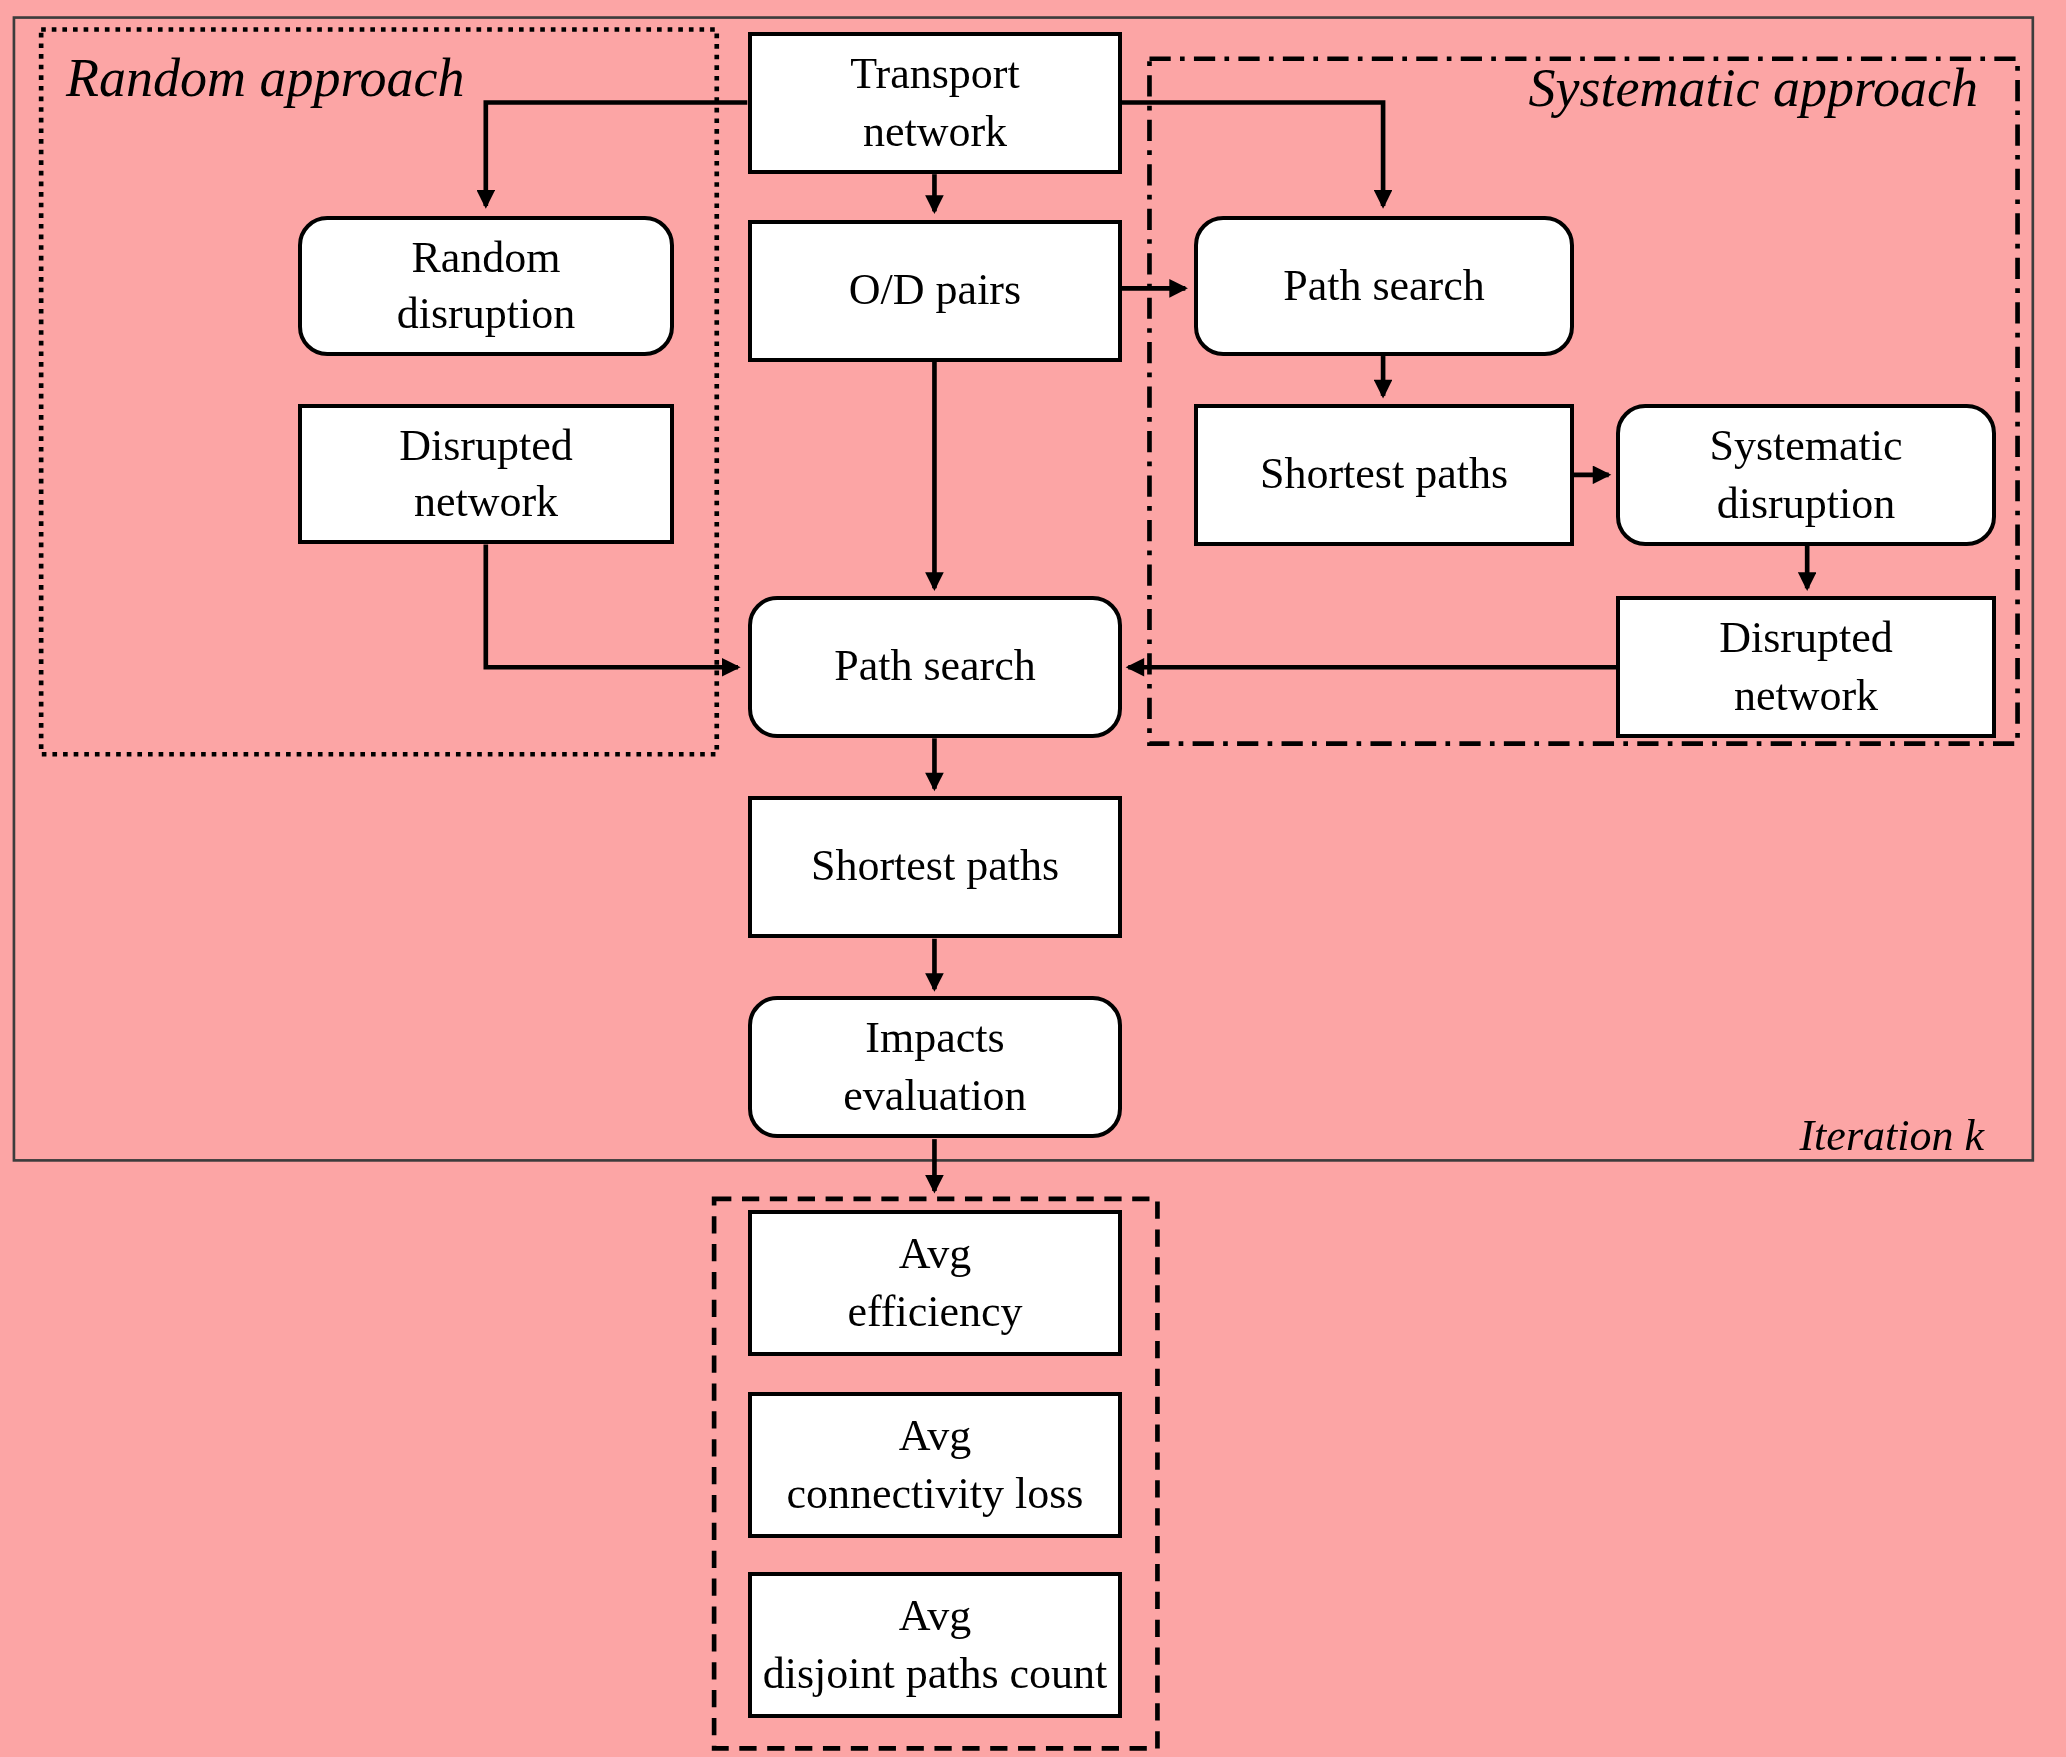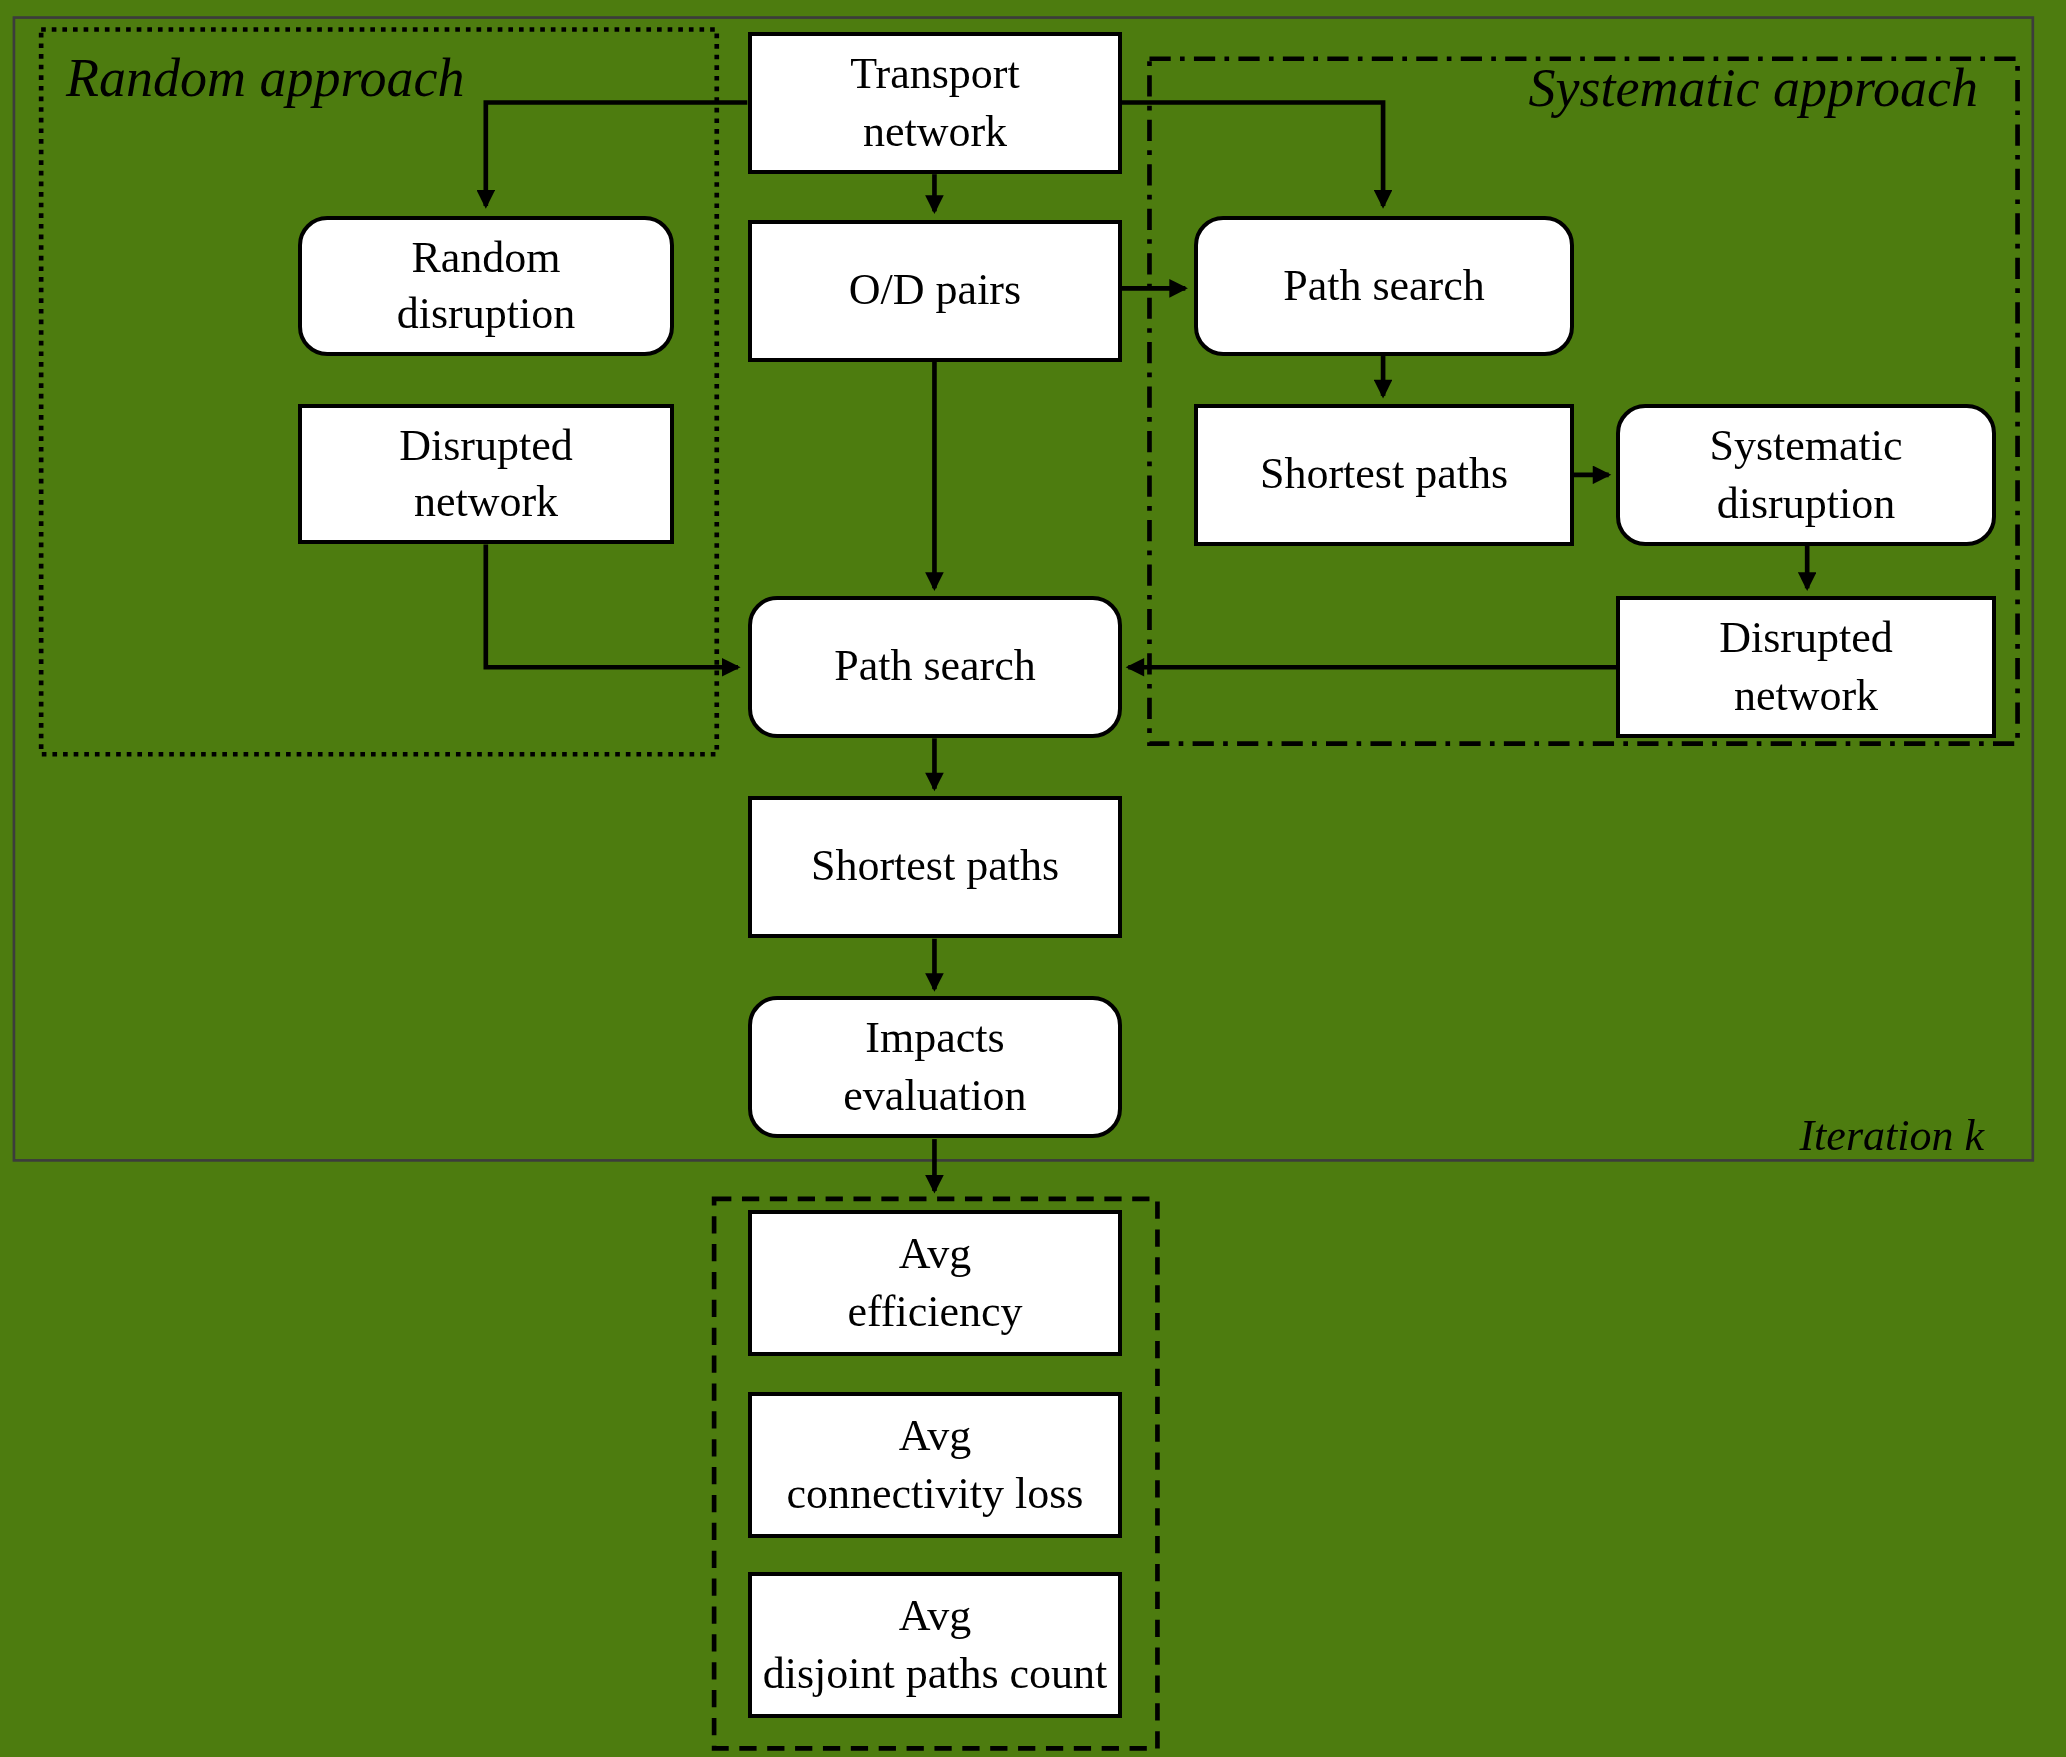--- a/index.html
+++ b/index.html
@@ -1,17 +1,17 @@
 <!DOCTYPE html>
 <html style="font-size:10.6px"><head>
 <meta charset="utf-8">
 <title>Flowchart</title>
 <style>
   html,body { margin:0; padding:0; background:#ffffff; }
-  .stage { position:relative; width:2066px; height:1758px; background:#4d7c0f; overflow:hidden; }
+  .stage { position:relative; width:2066px; height:1758px; background:#fca5a5; overflow:hidden; }
   .scaler { position:absolute; left:0; top:0; width:1033px; height:879px;
             transform:scale(2); transform-origin:0 0;
             font-family:"Liberation Serif","DejaVu Serif",serif; color:#000; }
   svg.layer { position:absolute; left:0; top:0; width:1033px; height:879px; }
   .node { position:absolute; box-sizing:border-box; border:2.7px solid #000; background:#fff;
           display:flex; align-items:center; justify-content:center; text-align:center;
           font-size:22px; line-height:1.28; white-space:pre-line; }
   .rounded { border-radius:14.6px; }
   .zone-label { position:absolute; font-style:italic; font-size:27px; white-space:nowrap; }
   .iter-label { position:absolute; font-style:italic; font-size:22px; white-space:nowrap; }

